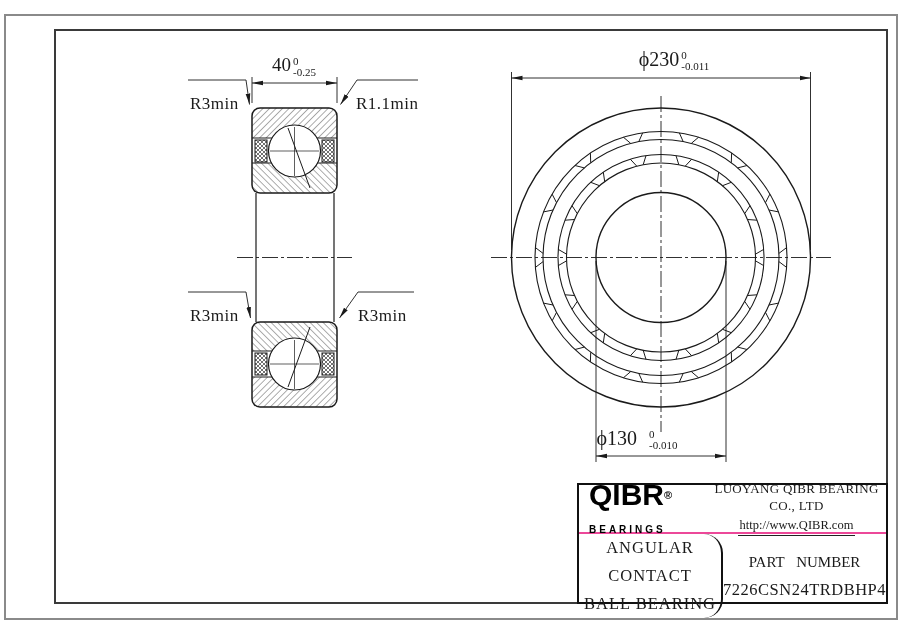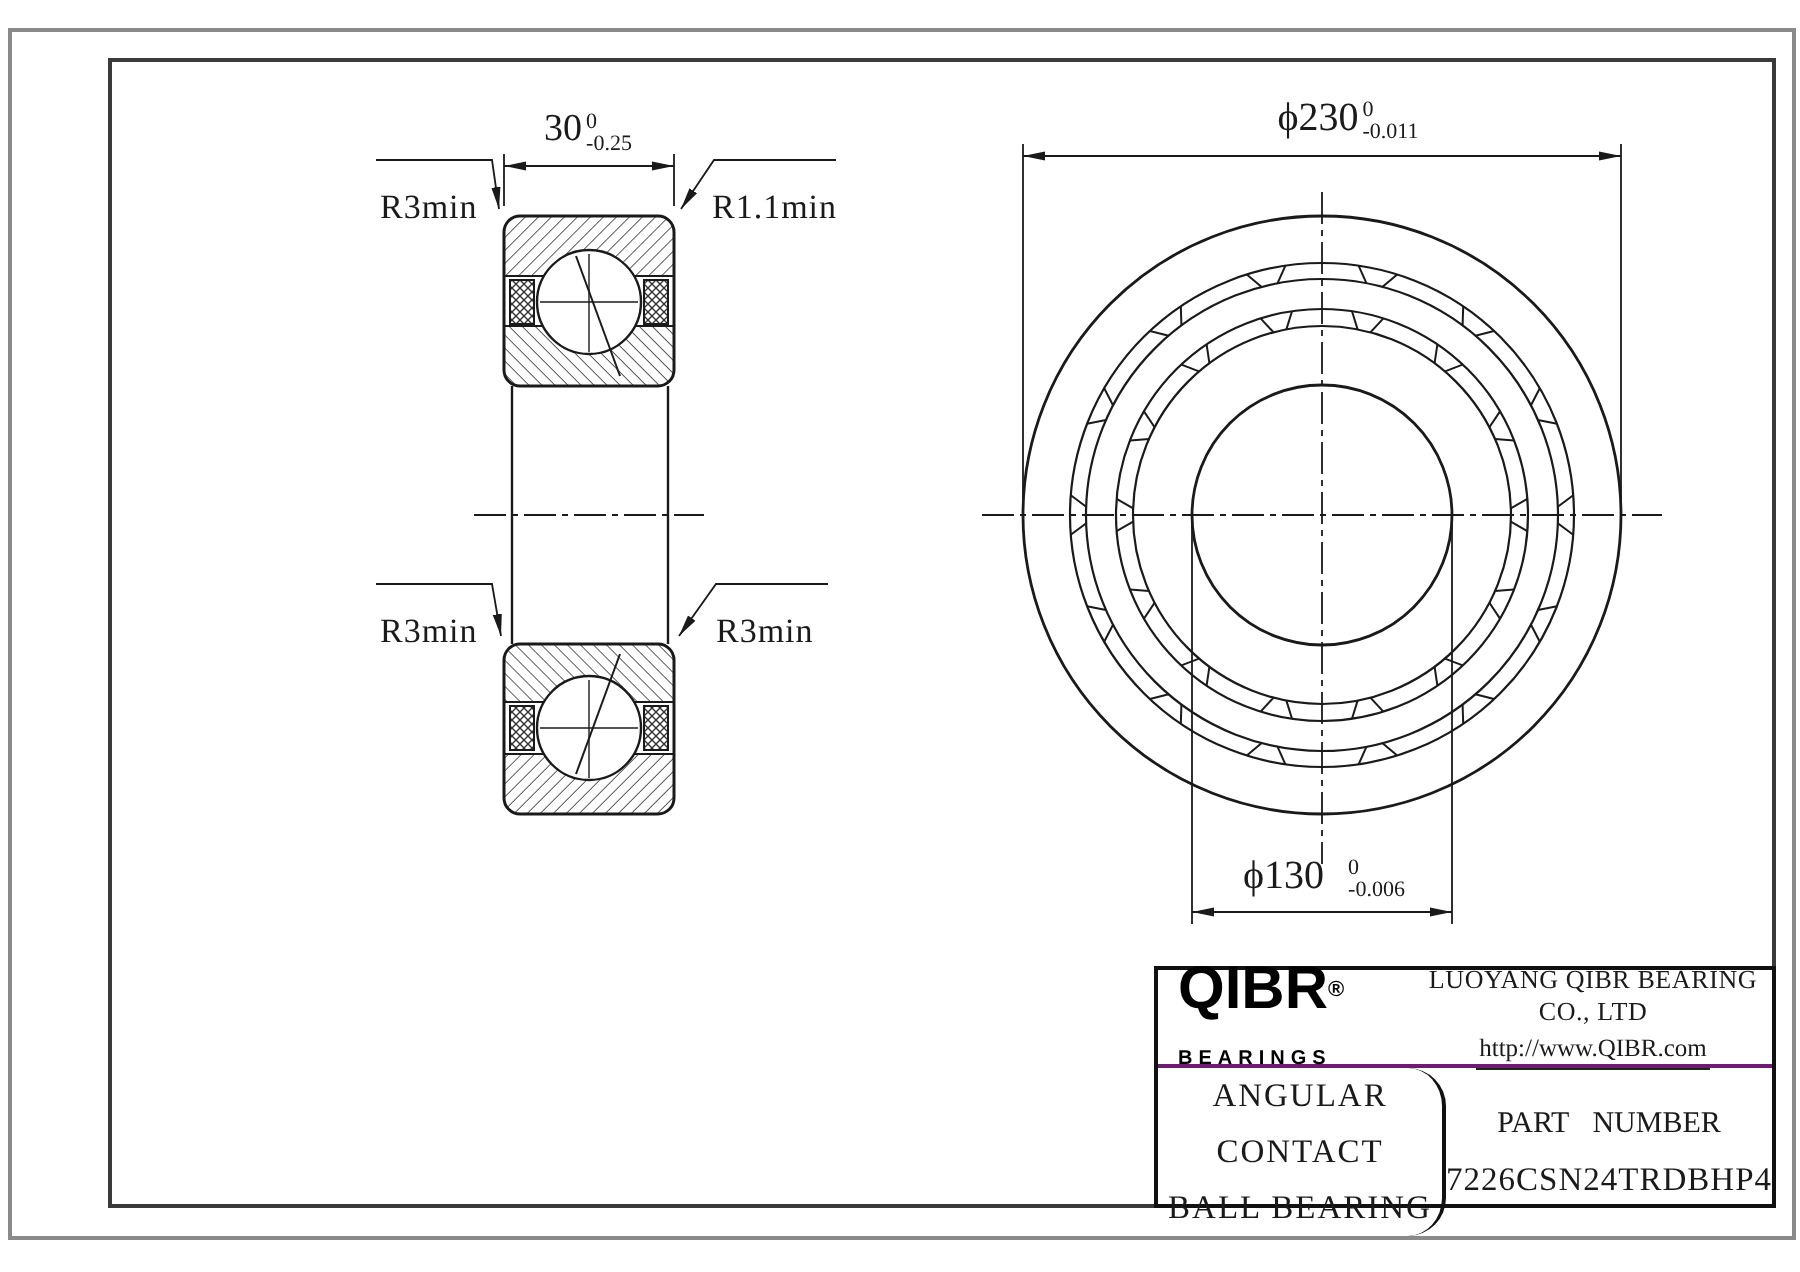--- a/index.html
+++ b/index.html
@@ -10,21 +10,21 @@
   #inner-frame{left:54px;top:29px;width:834px;height:575px;border:2px solid #3a3a3a;}
   svg{position:absolute;left:0;top:0;}
   
   .lbl{position:absolute;font-size:17px;white-space:nowrap;letter-spacing:0.5px;margin-top:33px;}
   .dim{position:absolute;display:flex;align-items:flex-start;white-space:nowrap;transform:translateX(-50%);}
   .dim .v{font-size:20px;line-height:22px;}
   .dim .tol{display:flex;flex-direction:column;font-size:11px;line-height:11px;margin-left:2px;margin-top:2px;}
   
   #title-block{position:absolute;left:577px;top:483px;width:311px;height:121px;
                border:2px solid #111;box-sizing:border-box;display:flex;flex-direction:column;}
-  #tb-row1{height:47px;border-bottom:2px solid #701a75;display:flex;align-items:center;}
+  #tb-row1{height:47px;border-bottom:2px solid #ec4899;display:flex;align-items:center;}
   #tb-row2{flex:1;display:flex;}
   #logo-cell{width:118px;padding-left:10px;position:relative;}
   .logo-main{font-family:"Liberation Sans","DejaVu Sans",sans-serif;font-weight:bold;
              font-size:30px;line-height:26px;letter-spacing:0px;color:#000;}
   .logo-reg{font-family:"Liberation Sans",sans-serif;font-size:11px;vertical-align:top;font-weight:bold;}
   .logo-sub{font-family:"Liberation Sans","DejaVu Sans",sans-serif;font-weight:bold;
             font-size:10px;letter-spacing:3px;color:#000;margin-top:16px;}
   #company-cell{flex:1;text-align:center;line-height:1.25;}
   .company-line1{font-size:13px;letter-spacing:0.3px;}
   .company-line2{font-size:12.5px;display:inline-block;border-bottom:1px solid #222;padding:0 2px 1px 2px;text-align:right;}
@@ -200,40 +200,40 @@
       </g>
     </g>
   </svg>
 
   <div class="lbl" style="left:190px;top:61px;">R3min</div>
   <div class="lbl" style="left:356px;top:61px;">R1.1min</div>
   <div class="lbl" style="left:190px;top:273px;">R3min</div>
   <div class="lbl" style="left:358px;top:273px;">R3min</div>
 
   <div class="dim" style="left:294px;top:54px;">
-    <span class="v" style="font-size:19px;">30</span>
+    <span class="v" style="font-size:19px;">40</span>
     <span class="tol">
       <span>0</span>
       <span>-0.25</span>
     </span>
   </div>
 
   <div class="dim" style="left:674px;top:48px;">
     <span class="v">ϕ230</span>
     <span class="tol">
       <span>0</span>
       <span>-0.011</span>
     </span>
   </div>
 
-  <div class="dim" style="left:662px;top:427px;gap:10px;">
+  <div class="dim" style="left:637px;top:427px;gap:10px;">
     <span class="v">ϕ130</span>
     <span class="tol">
       <span>0</span>
-      <span>-0.006</span>
+      <span>-0.010</span>
     </span>
   </div>
 
   <div id="title-block">
     <div id="tb-row1">
       <div id="logo-cell">
         <div class="logo-main"><span>QIBR</span><span class="logo-reg">®</span></div>
         <div class="logo-sub">BEARINGS</div>
       </div>
       <div id="company-cell">

